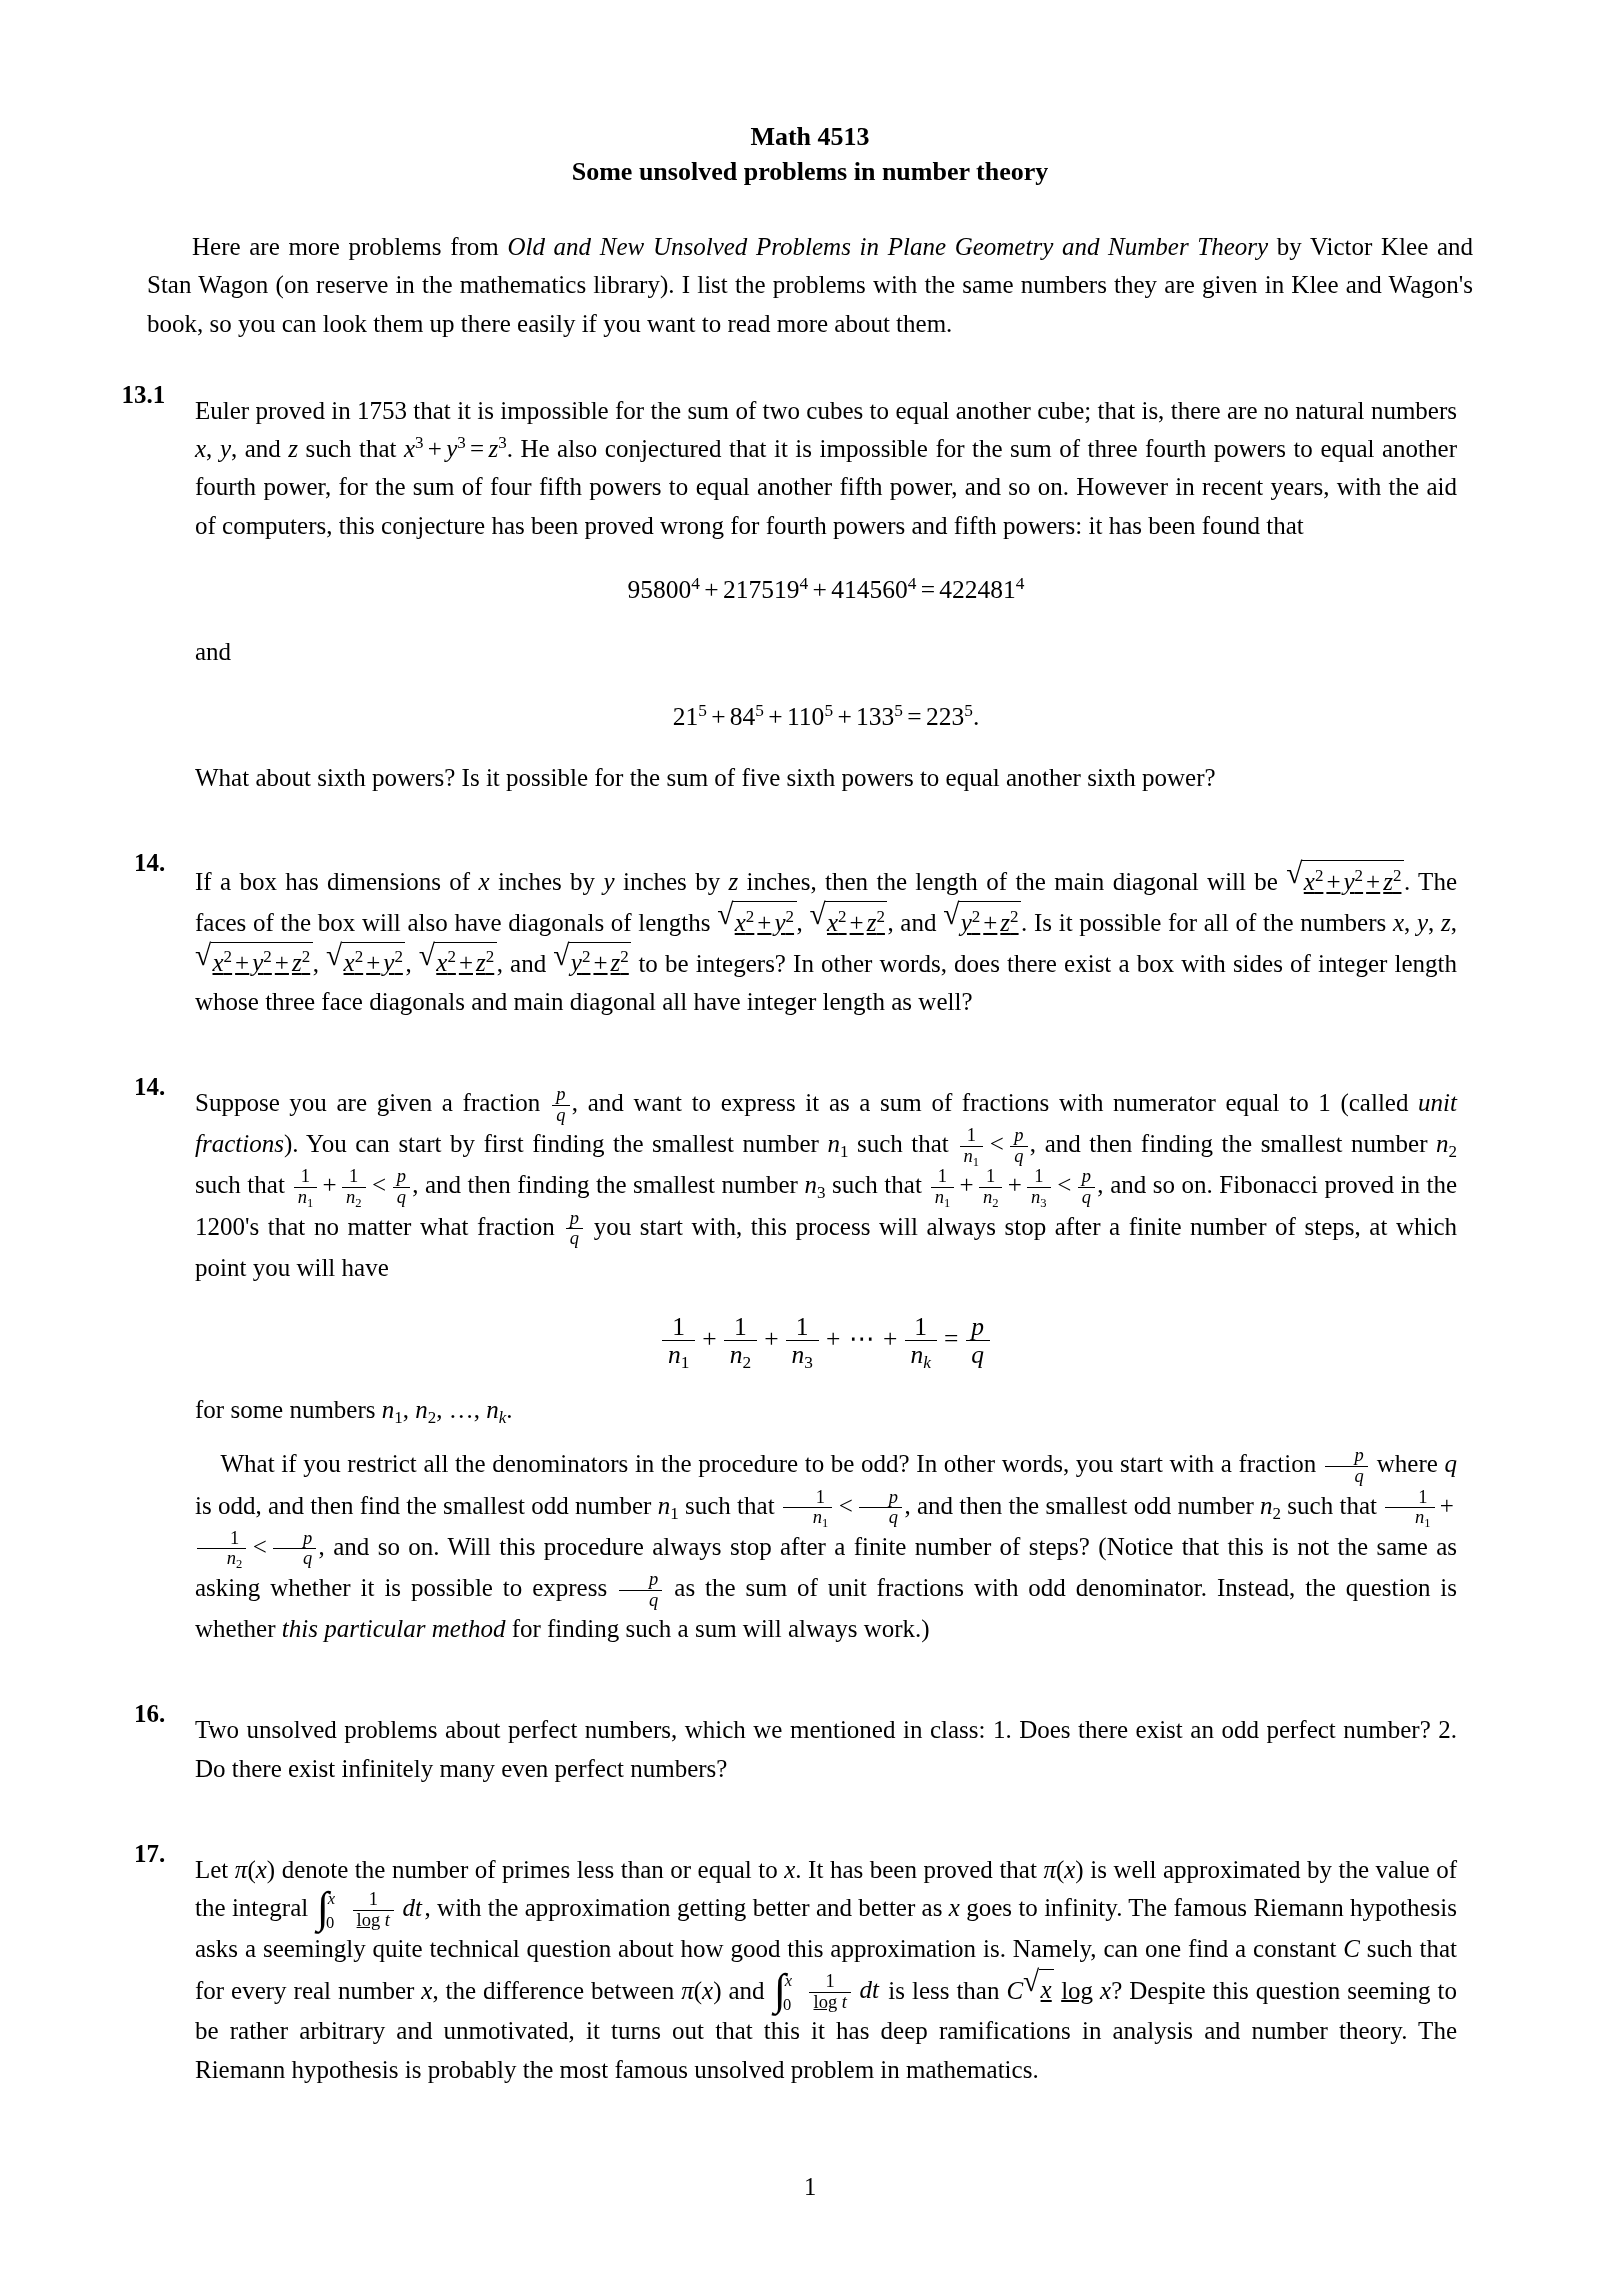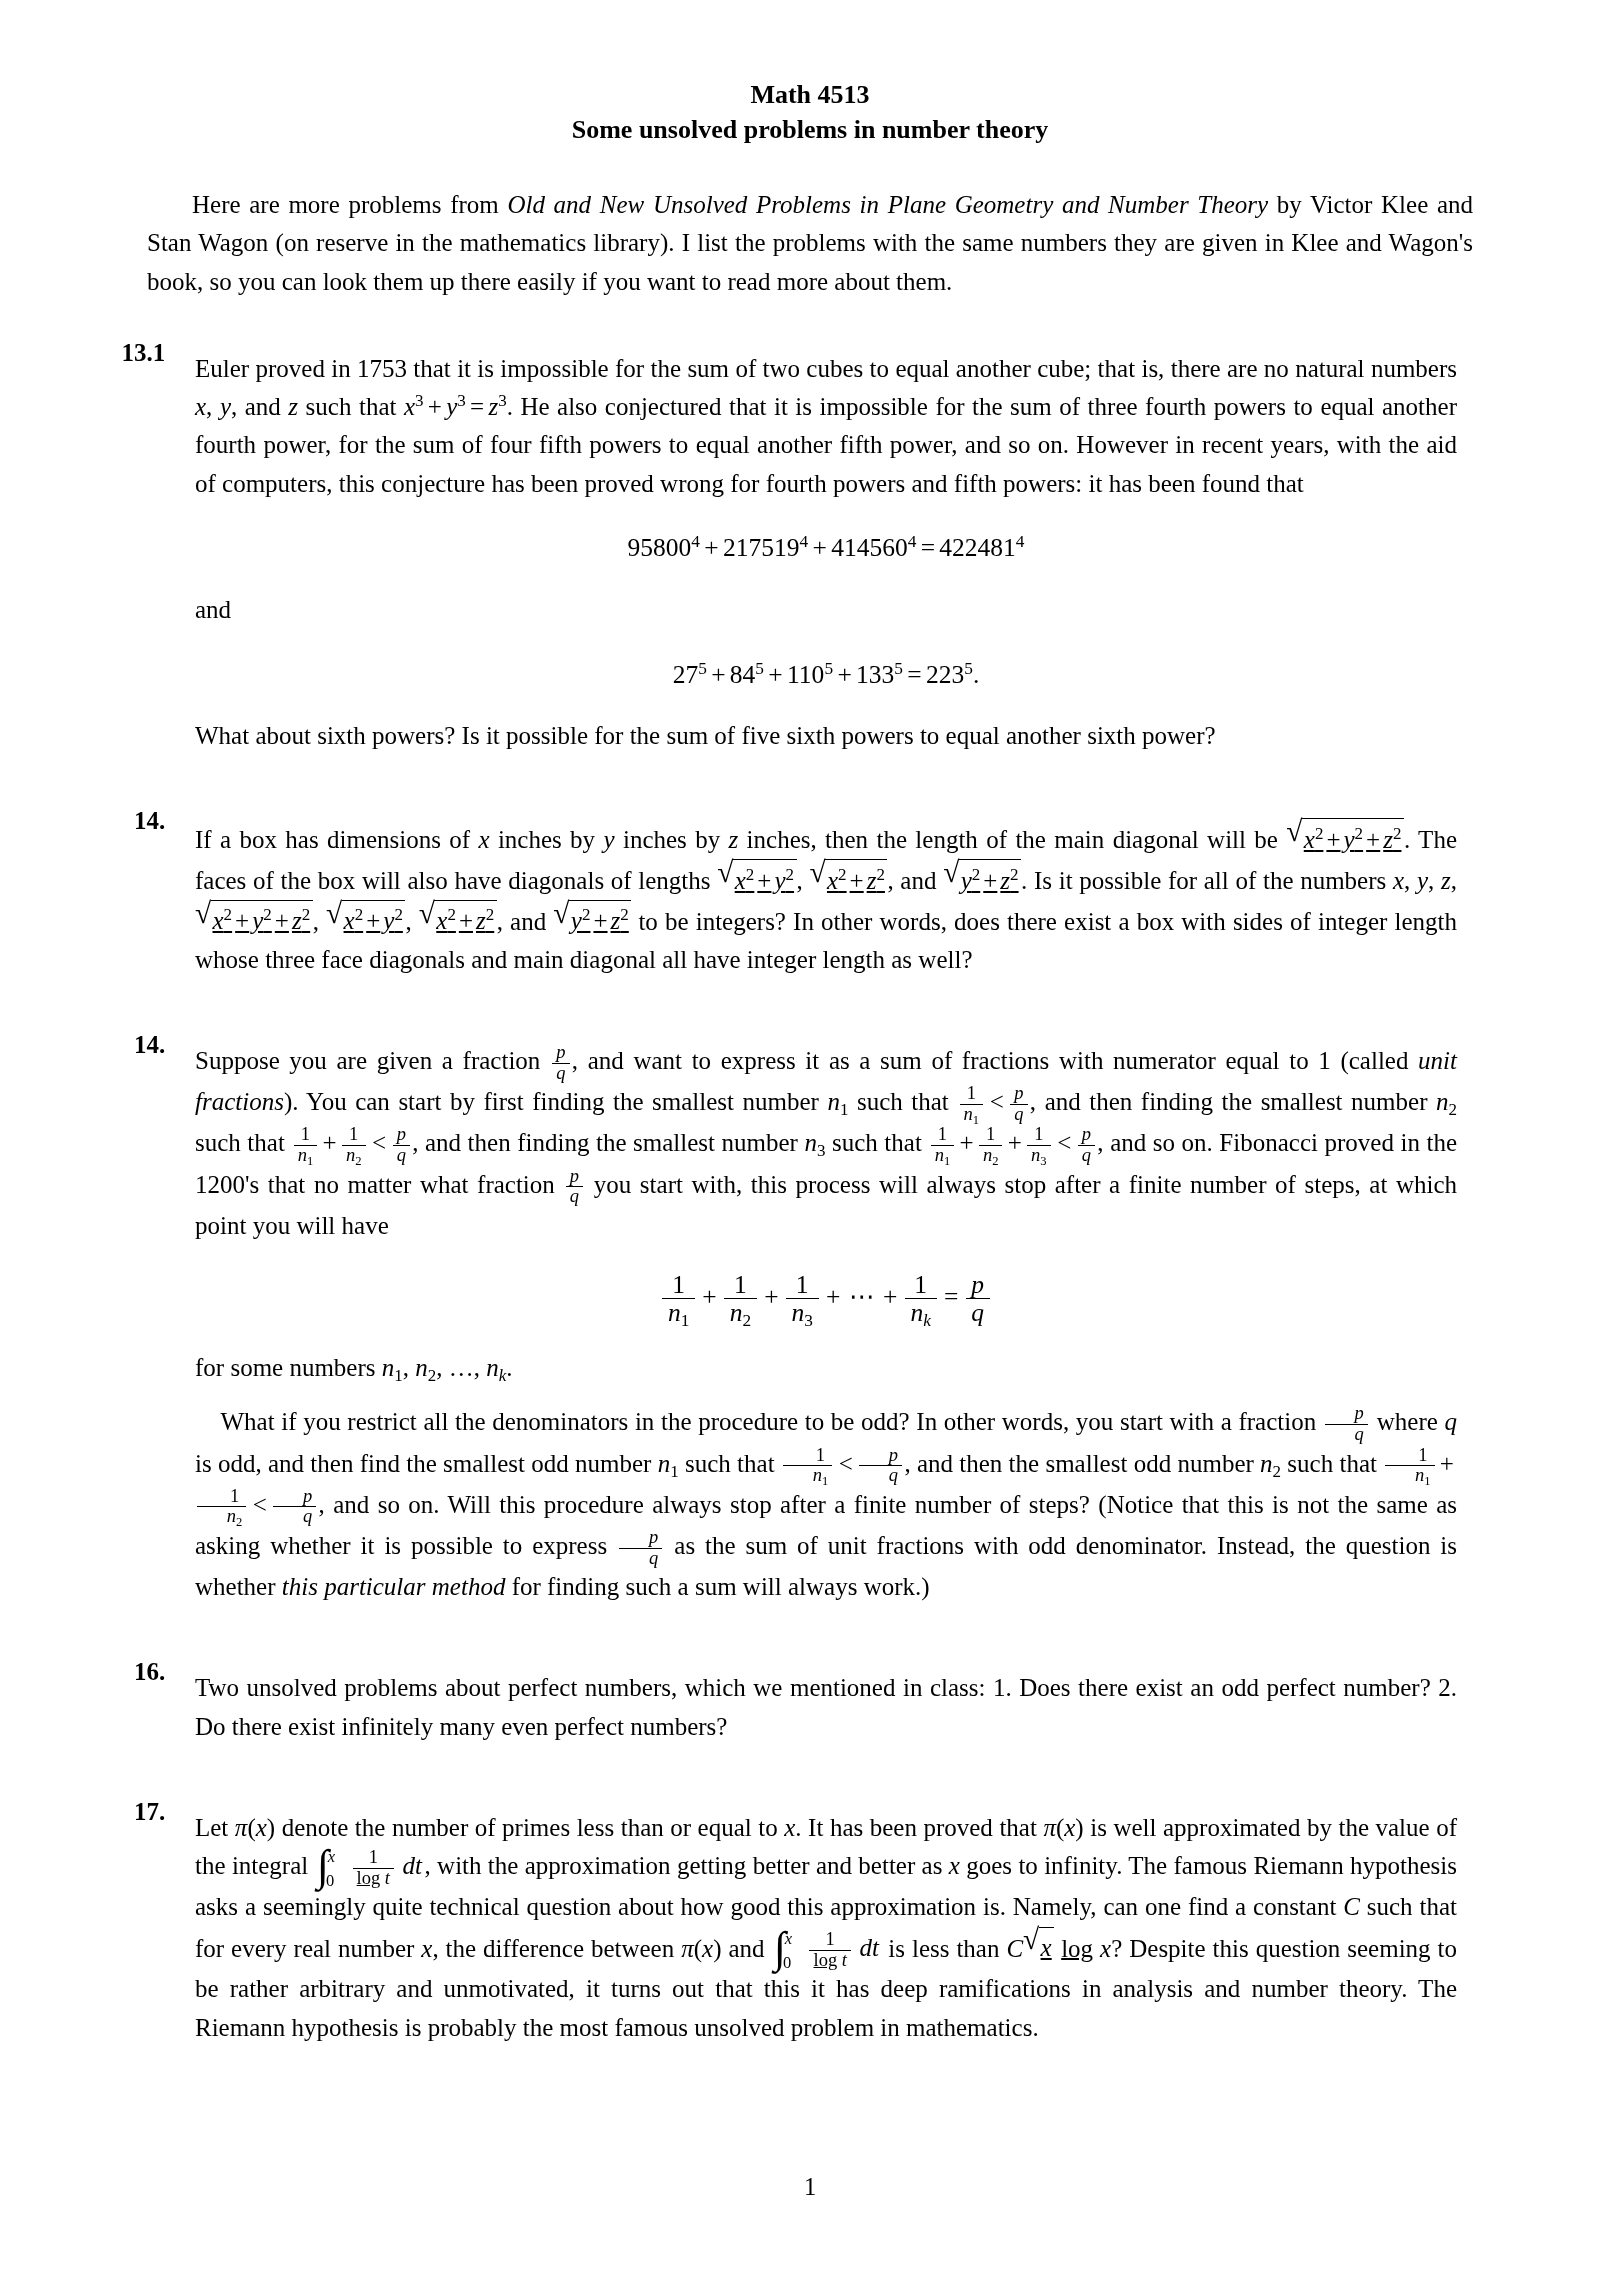--- a/index.html
+++ b/index.html
@@ -10,21 +10,21 @@
   body {
     font-family: "Liberation Serif", "DejaVu Serif", serif;
     color: #000000;
   }
   .page {
     position: relative;
     width: 1620px;
     height: 2293px;
     background: #ffffff;
     box-sizing: border-box;
-    padding: 78px 147px 0 147px;
+    padding: 120px 147px 0 147px;
   }
   .content {
     width: 1326px;
     font-size: 25px;
     line-height: 1.53;
     text-align: justify;
     text-justify: inter-word;
   }
   .doc-title {
     text-align: center;
@@ -194,21 +194,21 @@
 
     <div class="problem">
       <div class="problem-num num-wide">13.1</div>
       <div class="problem-body">
         <p><span>Euler proved in 1753 that it is impossible for the sum of two cubes to equal another cube; that is, there are no natural numbers </span><i class="mv">x</i><span>, </span><i class="mv">y</i><span>, and </span><i class="mv">z</i><span> such that </span><i class="mv">x</i><sup class="pw">3</sup><span class="op">+</span><i class="mv">y</i><sup class="pw">3</sup><span class="op">=</span><i class="mv">z</i><sup class="pw">3</sup><span>. He also conjectured that it is impossible for the sum of three fourth powers to equal another fourth power, for the sum of four fifth powers to equal another fifth power, and so on. However in recent years, with the aid of computers, this conjecture has been proved wrong for fourth powers and fifth powers: it has been found that</span></p>
 
         <div class="display-eq"><span>95800</span><sup class="pw">4</sup><span class="op">+</span><span>217519</span><sup class="pw">4</sup><span class="op">+</span><span>414560</span><sup class="pw">4</sup><span class="op">=</span><span>422481</span><sup class="pw">4</sup></div>
 
         <p class="eq-lead" style="text-indent:0">and</p>
 
-        <div class="display-eq"><span>27</span><sup class="pw">5</sup><span class="op">+</span><span>84</span><sup class="pw">5</sup><span class="op">+</span><span>110</span><sup class="pw">5</sup><span class="op">+</span><span>133</span><sup class="pw">5</sup><span class="op">=</span><span>223</span><sup class="pw">5</sup><span>.</span></div>
+        <div class="display-eq"><span>21</span><sup class="pw">5</sup><span class="op">+</span><span>84</span><sup class="pw">5</sup><span class="op">+</span><span>110</span><sup class="pw">5</sup><span class="op">+</span><span>133</span><sup class="pw">5</sup><span class="op">=</span><span>223</span><sup class="pw">5</sup><span>.</span></div>
 
         <p class="after-eq" style="text-indent:0">What about sixth powers? Is it possible for the sum of five sixth powers to equal another sixth power?</p>
       </div>
     </div>
 
     <div class="problem">
       <div class="problem-num num-std">14.</div>
       <div class="problem-body">
         <p><span>If a box has dimensions of </span><i class="mv">x</i><span> inches by </span><i class="mv">y</i><span> inches by </span><i class="mv">z</i><span> inches, then the length of the main diagonal will be </span><span class="sqrt"><span class="rad">√</span><span class="rgd"><i class="mv">x</i><sup class="pw">2</sup><span class="opnarrow">+</span><i class="mv">y</i><sup class="pw">2</sup><span class="opnarrow">+</span><i class="mv">z</i><sup class="pw">2</sup></span></span><span>. The faces of the box will also have diagonals of lengths </span><span class="sqrt"><span class="rad">√</span><span class="rgd"><i class="mv">x</i><sup class="pw">2</sup><span class="opnarrow">+</span><i class="mv">y</i><sup class="pw">2</sup></span></span><span>, </span><span class="sqrt"><span class="rad">√</span><span class="rgd"><i class="mv">x</i><sup class="pw">2</sup><span class="opnarrow">+</span><i class="mv">z</i><sup class="pw">2</sup></span></span><span>, and </span><span class="sqrt"><span class="rad">√</span><span class="rgd"><i class="mv">y</i><sup class="pw">2</sup><span class="opnarrow">+</span><i class="mv">z</i><sup class="pw">2</sup></span></span><span>. Is it possible for all of the numbers </span><i class="mv">x</i><span>, </span><i class="mv">y</i><span>, </span><i class="mv">z</i><span>, </span><span class="sqrt"><span class="rad">√</span><span class="rgd"><i class="mv">x</i><sup class="pw">2</sup><span class="opnarrow">+</span><i class="mv">y</i><sup class="pw">2</sup><span class="opnarrow">+</span><i class="mv">z</i><sup class="pw">2</sup></span></span><span>, </span><span class="sqrt"><span class="rad">√</span><span class="rgd"><i class="mv">x</i><sup class="pw">2</sup><span class="opnarrow">+</span><i class="mv">y</i><sup class="pw">2</sup></span></span><span>, </span><span class="sqrt"><span class="rad">√</span><span class="rgd"><i class="mv">x</i><sup class="pw">2</sup><span class="opnarrow">+</span><i class="mv">z</i><sup class="pw">2</sup></span></span><span>, and </span><span class="sqrt"><span class="rad">√</span><span class="rgd"><i class="mv">y</i><sup class="pw">2</sup><span class="opnarrow">+</span><i class="mv">z</i><sup class="pw">2</sup></span></span><span> to be integers? In other words, does there exist a box with sides of integer length whose three face diagonals and main diagonal all have integer length as well?</span></p>
       </div>

